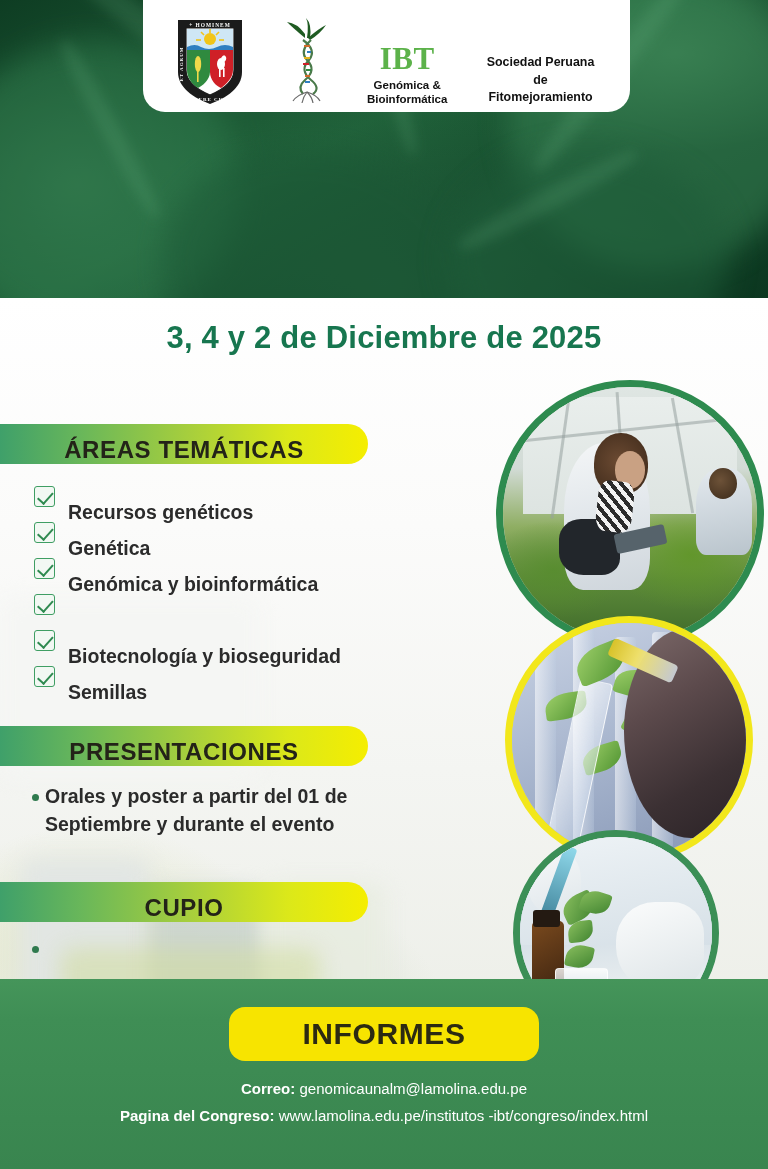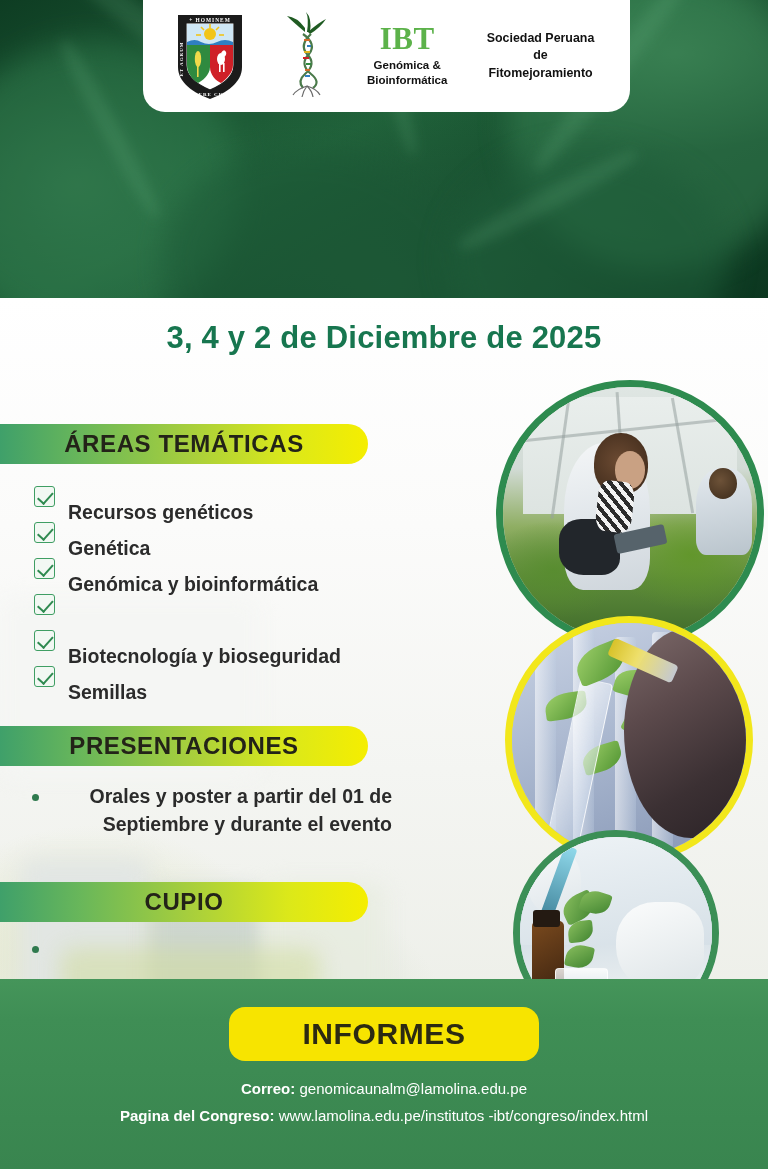--- a/index.html
+++ b/index.html
@@ -41,21 +41,21 @@
   .hs2 { left:10px;  top:120px; width:200px; height:18px; transform:rotate(62deg); }
   .hs3 { right:30px; top:60px;  width:250px; height:22px; transform:rotate(-52deg); }
   .hs4 { right:120px;top:190px; width:200px; height:20px; transform:rotate(-28deg); }
   .hs5 { left:300px; top:60px;  width:180px; height:16px; transform:rotate(75deg); }
 
   
   .logo-panel {
     position:absolute; left:143px; top:0; width:487px; height:112px;
     background:#ffffff;
     border-bottom-left-radius:22px; border-bottom-right-radius:22px;
-    display:flex; align-items:center; justify-content:space-around;
+    display:flex; align-items:flex-end; justify-content:space-around;
     padding:4px 14px 6px 14px;
     z-index:4;
   }
   .logo-cell { display:flex; align-items:center; justify-content:center; }
 
   
   .shield-wrap { width:72px; height:92px; position:relative; }
 
   
   .dna-wrap { width:52px; height:90px; position:relative; }
@@ -120,21 +120,21 @@
     text-align:center; z-index:5;
     font-family:"Liberation Sans", sans-serif;
     font-weight:bold; font-size:31px; color:#17764f;
     letter-spacing:.2px;
   }
 
   
   .banner {
     position:absolute; left:0; z-index:6;
     height:40px;
-    display:flex; align-items:center; justify-content:center;
+    display:flex; align-items:flex-end; justify-content:center;
     border-top-right-radius:20px; border-bottom-right-radius:20px;
     background:linear-gradient(90deg,#3fa06a 0%,#69b75a 22%,#a8cf3c 52%,#dbe81a 78%,#f5ee00 100%);
     font-family:"Liberation Sans", sans-serif;
     font-weight:bold; font-size:24px; color:#232318;
     letter-spacing:.6px;
   }
   .banner-areas  { top:424px; width:368px; }
   .banner-pres   { top:726px; width:368px; }
   .banner-lugar  { top:882px; width:368px; }
 
@@ -158,21 +158,21 @@
     left:5.5px; top:2.5px; width:7px; height:12.5px;
     border:solid #2f8a50; border-width:0 2.6px 2.6px 0;
     transform:rotate(42deg);
   }
   .check-label {
     font-family:"Liberation Sans", sans-serif;
     font-weight:bold; font-size:19.5px; color:#2b2b2b;margin-top:32px;
   }
 
   
-  .bullet-block { position:absolute; z-index:6; display:flex; gap:6px;text-align:right; }
+  .bullet-block { position:absolute; z-index:6; display:flex; gap:6px; }
   .bullet-dot {
     width:7px; height:7px; border-radius:50%;
     background:#2f7a4e; margin-top:11px; flex:0 0 7px;
   }
   .bullet-text {
     font-family:"Liberation Sans", sans-serif;
     font-weight:bold; font-size:19.5px; color:#2b2b2b;
     line-height:1.42;
   }
   .bullet-pres  { left:32px; top:783px; width:360px; }

